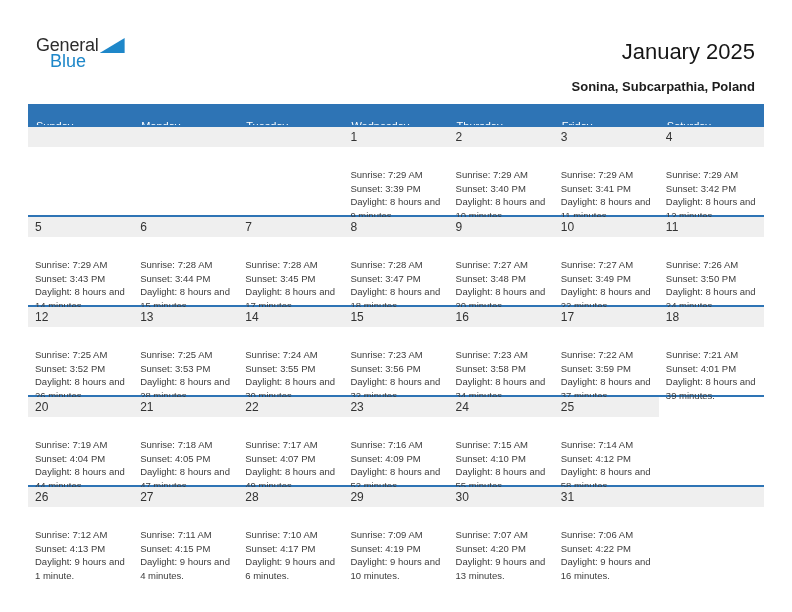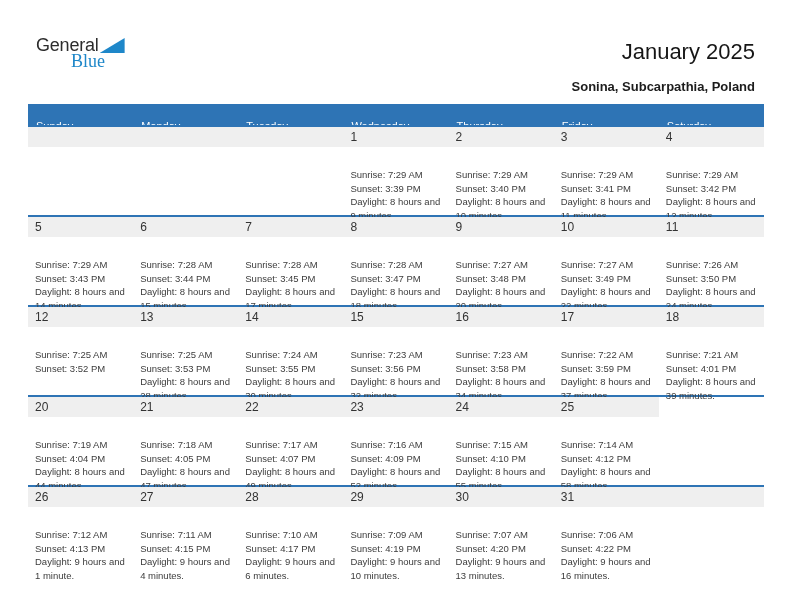--- a/index.html
+++ b/index.html
@@ -12,21 +12,21 @@
   .page{
     position:relative;width:792px;height:594px;background:#ffffff;
     font-family:"Liberation Sans",sans-serif;overflow:hidden;
   }
   
   .logo{position:absolute;left:36px;top:36px;line-height:1;}
   .logo-row{display:flex;align-items:flex-end;}
   .logo-general{font-size:18px;color:#2d2d2d;letter-spacing:-0.2px;}
   .logo-triangle{display:inline-block;width:25px;height:15px;background:var(--logo-blue);
     clip-path:polygon(100% 0,100% 100%,0 100%);margin-left:1px;margin-bottom:1px;}
-  .logo-blue-text{font-size:18px;color:var(--logo-blue);margin-left:35px;margin-top:-2px;font-family:Liberation Serif, serif;}
+  .logo-blue-text{font-size:18px;color:var(--logo-blue);margin-left:14px;margin-top:-2px;}
   
   .title{position:absolute;top:39px;right:37px;font-size:22px;color:#161616;}
   .subtitle{position:absolute;top:79px;right:37px;font-size:13px;font-weight:bold;color:#1c1c1c;}
   
   .calendar{position:absolute;left:28px;top:104px;width:736px;}
   .weekday-header{display:grid;grid-template-columns:repeat(7,1fr);background:var(--accent);
     height:21px;line-height:21px;}
   .weekday-header span{color:#ffffff;font-size:11px;padding-left:8px;overflow:hidden;white-space:nowrap;margin-top:12px;}
   .week-row{display:grid;grid-template-columns:repeat(7,1fr);border-top:2px solid var(--accent);height:88px;background:#ffffff;}
   .num-band{height:20px;line-height:21px;background:var(--band);font-size:12px;color:#333333;padding-left:7px;}
@@ -165,20 +165,21 @@
               <div class="detail-line">Daylight: 8 hours and 24 minutes.</div>
             </div>
           </div>
         </div>
         <div class="week-row">
           <div class="day-cell">
             <div class="num-band">12</div>
             <div class="day-details">
               <div class="detail-line">Sunrise: 7:25 AM</div>
               <div class="detail-line">Sunset: 3:52 PM</div>
+              <div class="detail-line">Daylight: 8 hours and 26 minutes.</div>
             </div>
           </div>
           <div class="day-cell">
             <div class="num-band">13</div>
             <div class="day-details">
               <div class="detail-line">Sunrise: 7:25 AM</div>
               <div class="detail-line">Sunset: 3:53 PM</div>
               <div class="detail-line">Daylight: 8 hours and 28 minutes.</div>
             </div>
           </div>

